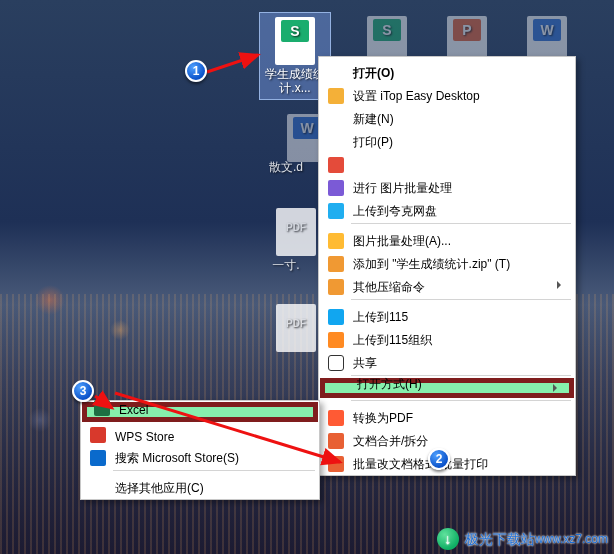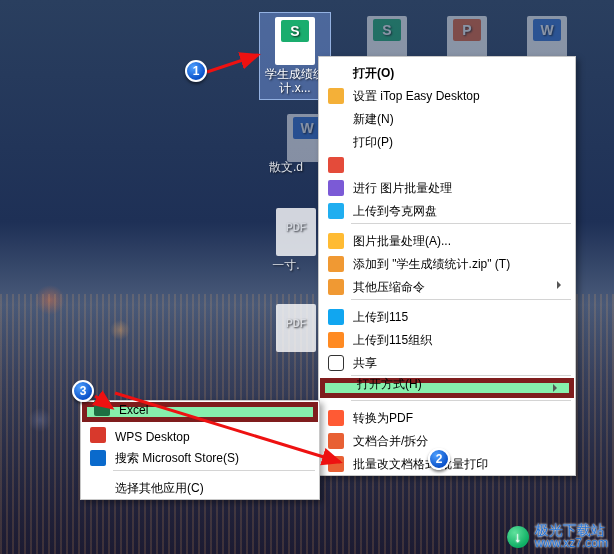--- a/index.html
+++ b/index.html
@@ -117,21 +117,21 @@
     display:flex; align-items:center; gap:6px;
     color:#1e6fd6; font-size:14px;
     text-shadow:0 0 2px #fff,0 0 2px #fff;
   }
   .watermark .wm-ico {
     width:22px;height:22px;border-radius:50%;
     background: radial-gradient(circle at 35% 30%, #5fe19c, #0faf64 70%);
     position:relative;
   }
   .watermark .wm-ico::after{content:"↓";position:absolute;inset:0;display:flex;align-items:center;justify-content:center;color:#fff;font-weight:bold;}
-  .watermark .wm-txt{display:flex;flex-direction:column;line-height:13px;}
+  .watermark .wm-txt{display:flex;flex-direction:row;line-height:13px;}
   .watermark .wm-sub{font-size:12px;color:#1e6fd6;}
 
   
   .mi { width:16px;height:16px;display:inline-block;border-radius:2px;}
   .mi-itop{background:#f4b038;}
   .mi-pdf{background:#e44b3a;}
   .mi-jz{background:#2c6bdf;}
   .mi-img{background:#7b5ad6;}
   .mi-kk{background:#20aef0;}
   .mi-zip{background:#ffbb33;}
@@ -288,21 +288,21 @@
     <div class="ctx-item hover">
         <span class="ci-icon">
           <span class="mi mi-excel"></span>
         </span>
         <span>Excel</span>
       </div>
     <div class="ctx-item">
         <span class="ci-icon">
           <span class="mi mi-wpso"></span>
         </span>
-        <span>WPS Desktop</span>
+        <span>WPS Store</span>
       </div>
     <div class="ctx-item">
         <span class="ci-icon">
           <span class="mi mi-store"></span>
         </span>
         <span>搜索 Microsoft Store(S)</span>
       </div>
     <div class="ctx-sep"></div>
     <div class="ctx-item">
         <span class="ci-icon"></span>

